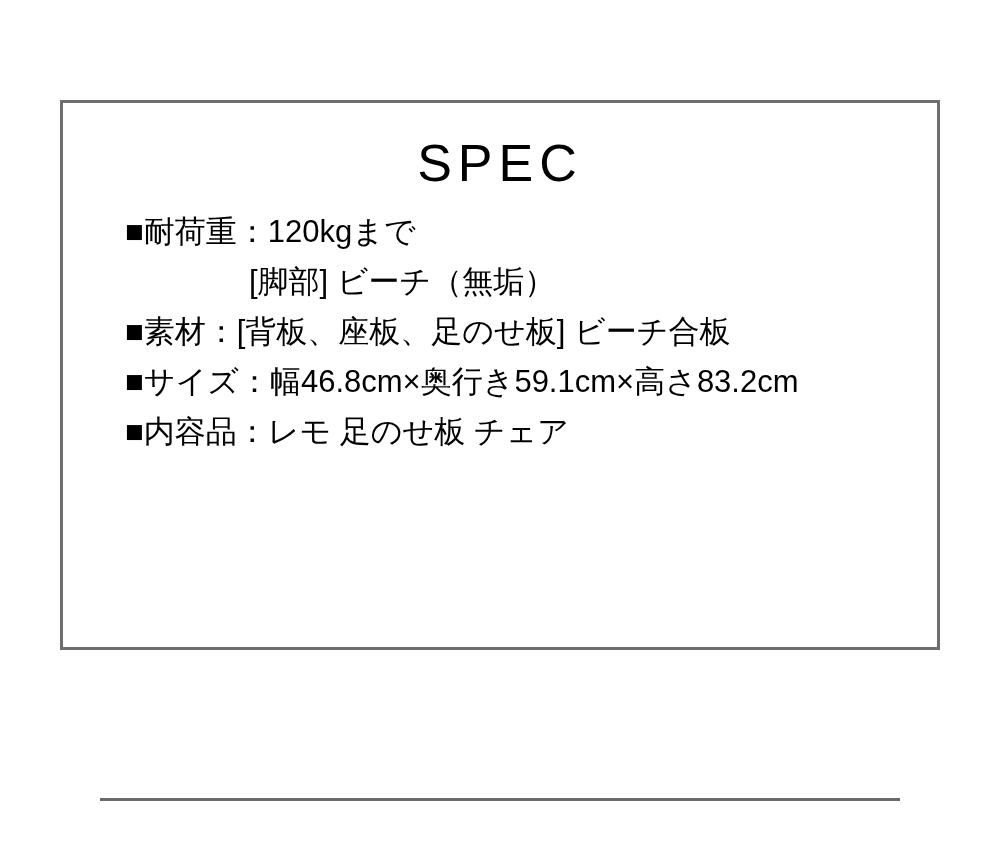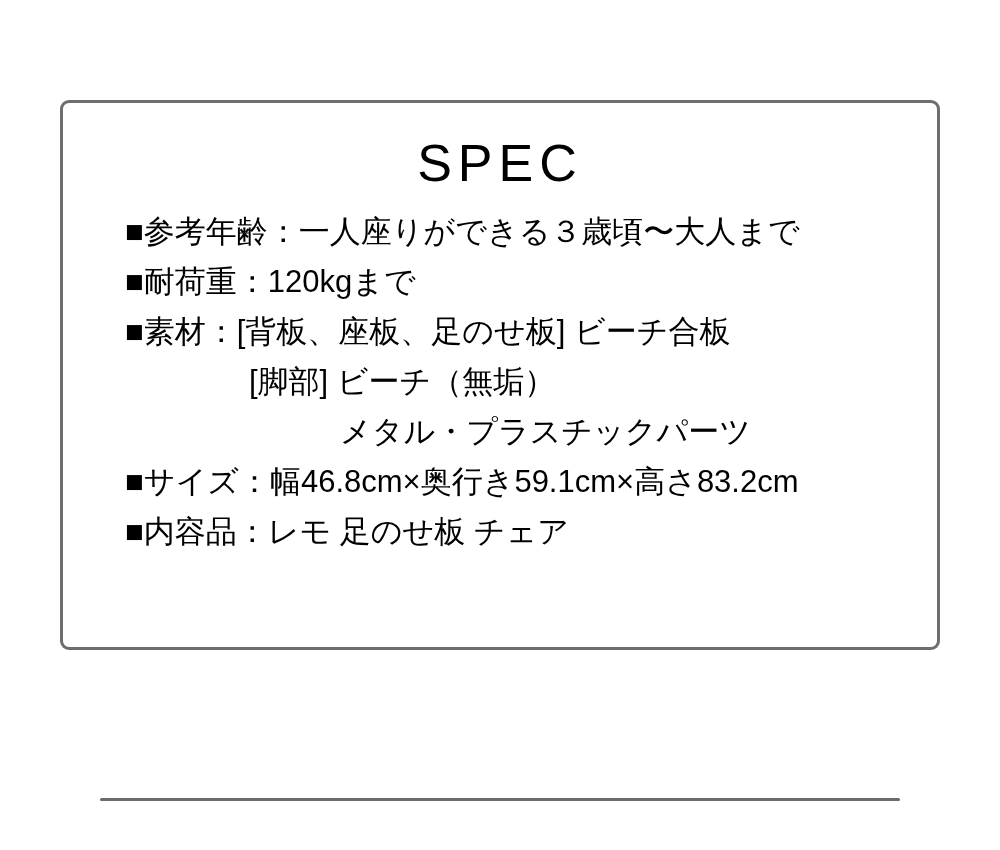--- a/index.html
+++ b/index.html
@@ -1,21 +1,21 @@
 <!DOCTYPE html>
 <html lang="ja" style="--border-color: #6e6e6e; --divider-color: #6b6b6b; --text-color: #000000; --bg-color: #ffffff;"><head>
 <meta charset="utf-8">
 <style>
   :root{
     --border-color:#6e6e6e;
     --divider-color:#6b6b6b;
     --text-color:#000000;
     --bg-color:#ffffff;
   }
-  *{margin:0;padding:0;box-sizing:border-box;border-radius:9px;}
+  *{margin:0;padding:0;box-sizing:border-box;}
   html,body{
     width:1000px;height:850px;
     background:var(--bg-color);
     font-family:"Liberation Sans","DejaVu Sans",sans-serif;
     color:var(--text-color);
     overflow:hidden;
   }
   .page{position:relative;width:1000px;height:850px;}
   .spec-box{
     position:absolute;
@@ -58,25 +58,23 @@
 </head>
 <body>
 
 <div class="page">
 
   <div class="spec-box">
 
     <div class="spec-title">SPEC</div>
 
     <ul class="spec-list">
-      <li class="spec-line indent-0">■参考年齢：一人座りができる３歳頃〜大人まで</li>
       <li class="spec-line indent-0">■耐荷重：120kgまで</li>
+      <li class="spec-line indent-1">[脚部] ビーチ（無垢）</li>
       <li class="spec-line indent-0">■素材：[背板、座板、足のせ板] ビーチ合板</li>
-      <li class="spec-line indent-1">[脚部] ビーチ（無垢）</li>
-      <li class="spec-line indent-2">メタル・プラスチックパーツ</li>
       <li class="spec-line indent-0">■サイズ：幅46.8cm×奥行き59.1cm×高さ83.2cm</li>
       <li class="spec-line indent-0">■内容品：レモ 足のせ板 チェア</li>
     </ul>
 
   </div>
 
   <div class="bottom-divider"></div>
 
 </div>
 

